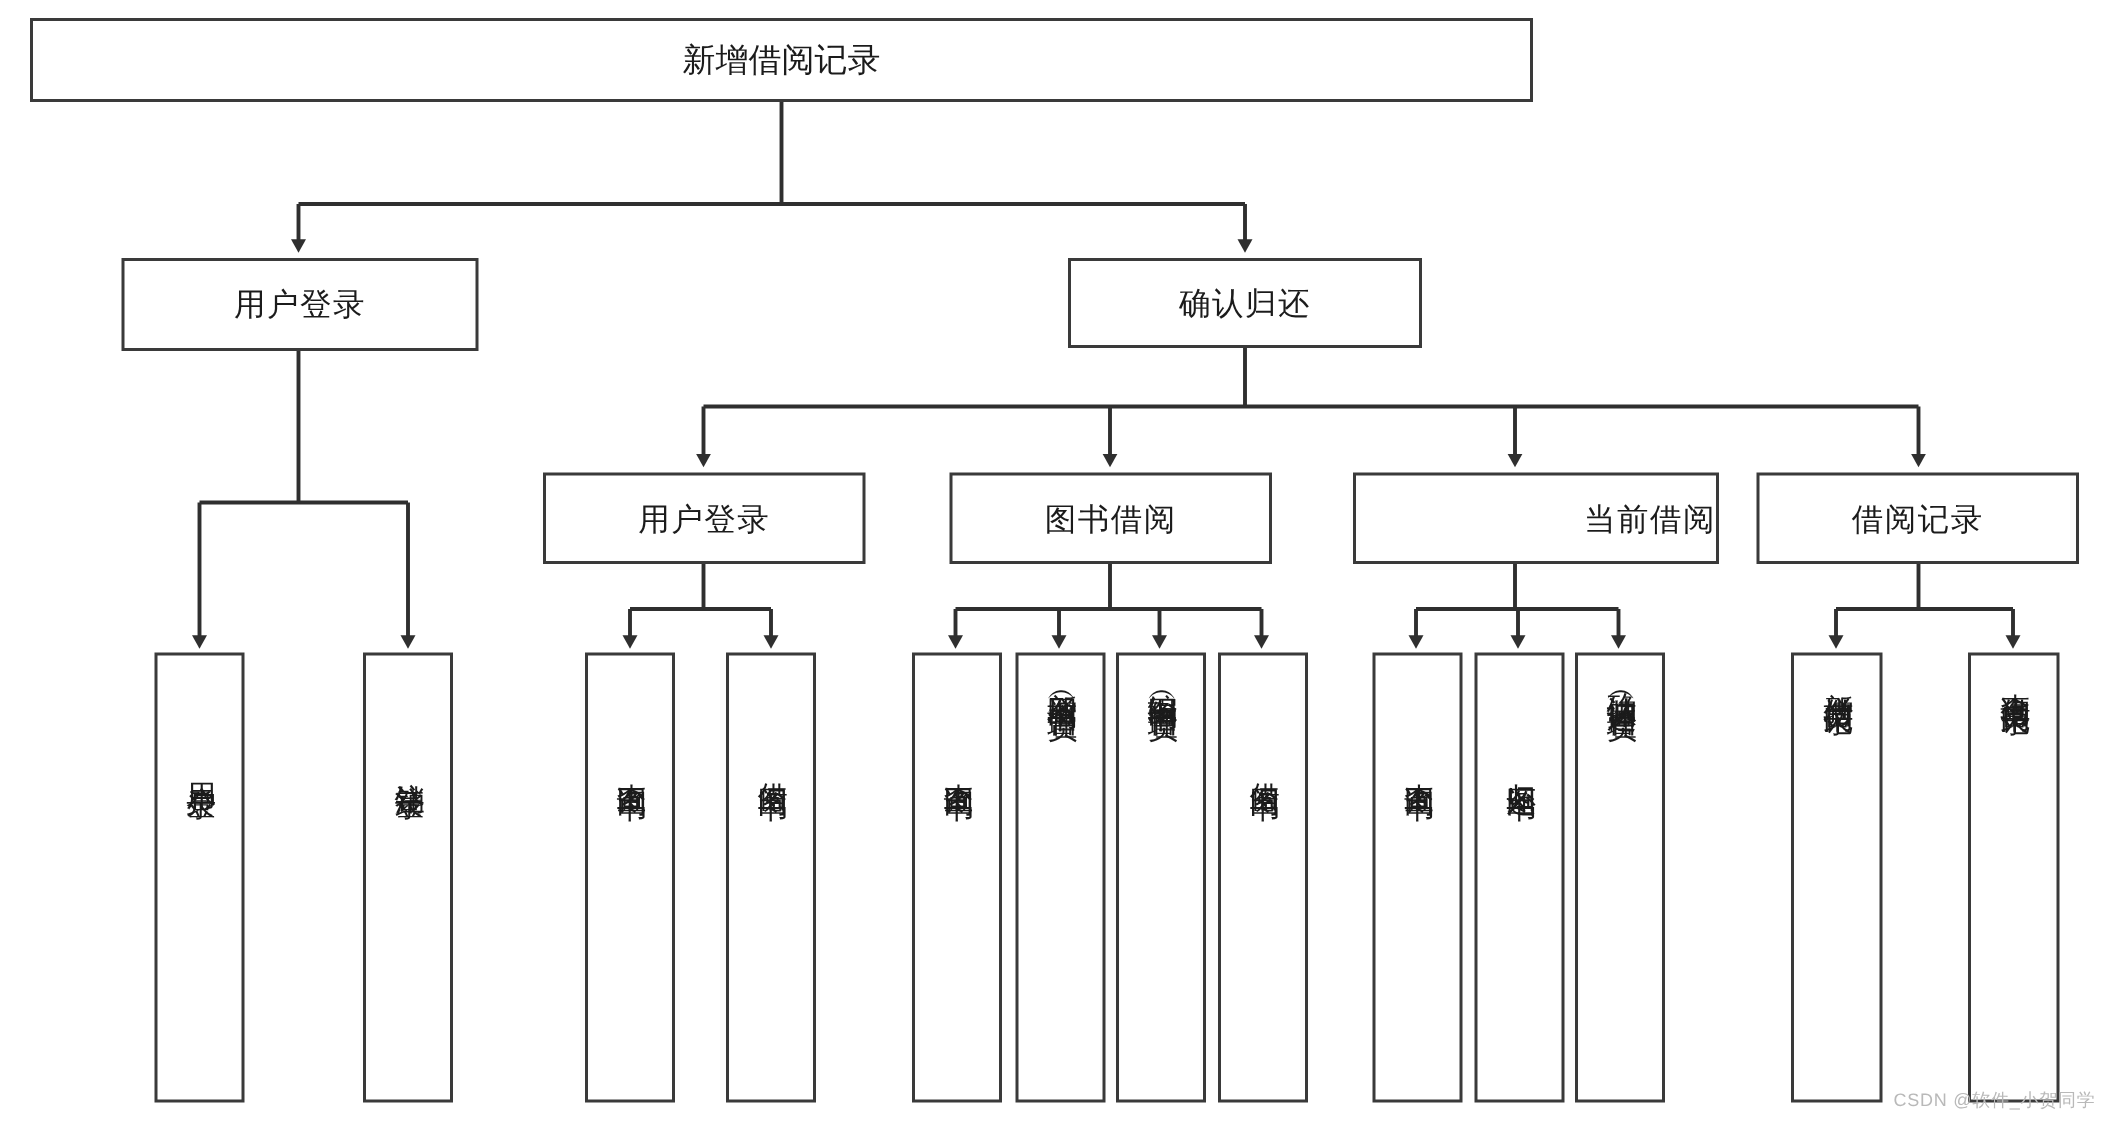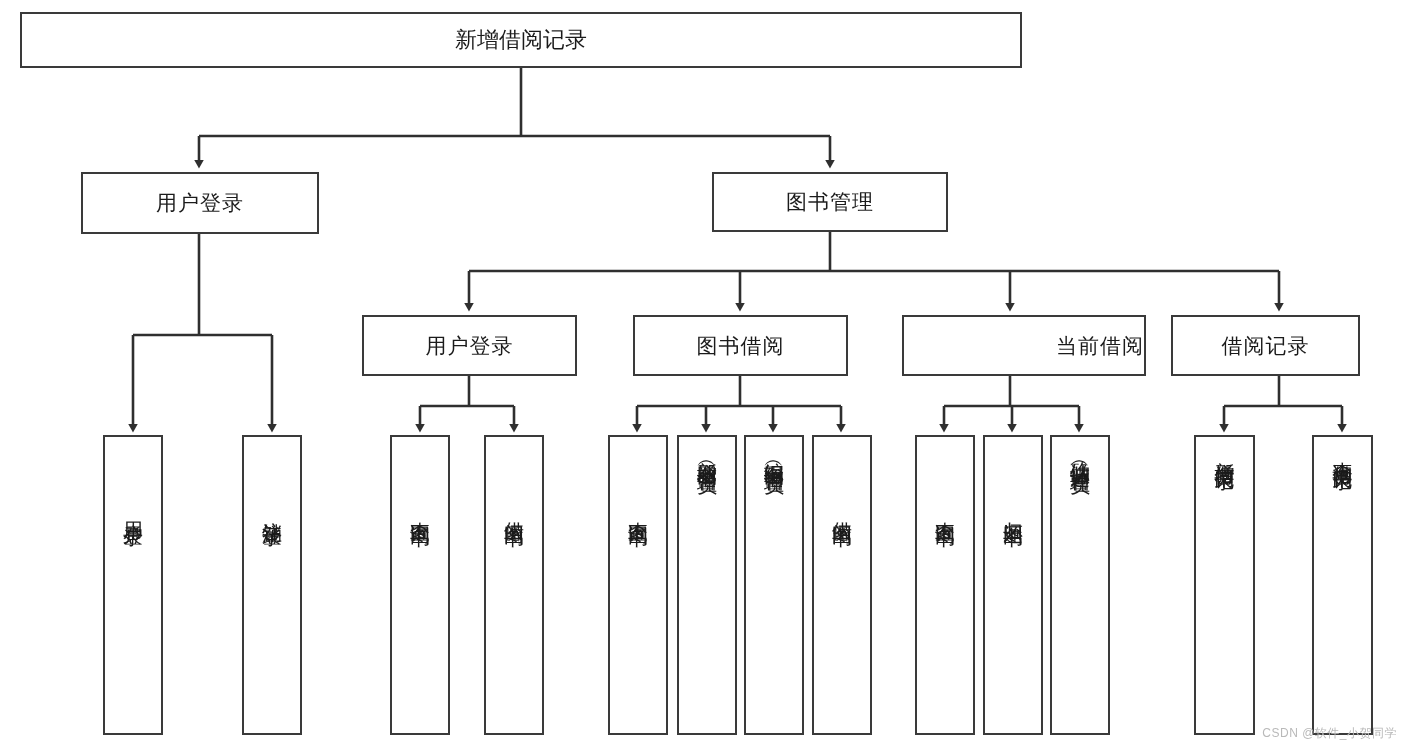--- a/index.html
+++ b/index.html
@@ -79,33 +79,33 @@
   </svg>
 
   <div class="node root" style="left:20px;top:12px;width:1002px;height:56px;">
     <span>新增借阅记录</span>
   </div>
 
   <div class="node h" style="left:81px;top:172px;width:238px;height:62px;">
     <span>用户登录</span>
   </div>
   <div class="node h" style="left:712px;top:172px;width:236px;height:60px;">
-    <span>图书管理</span>
+    <span>确认归还</span>
   </div>
 
   <div class="node h" style="left:362px;top:315px;width:215px;height:61px;">
     <span>用户登录</span>
   </div>
   <div class="node h" style="left:633px;top:315px;width:215px;height:61px;">
     <span>图书借阅</span>
   </div>
   <div class="node h" style="left:902px;top:315px;width:244px;height:61px;justify-content:flex-end;">
     <span>当前借阅</span>
   </div>
-  <div class="node h" style="left:1171px;top:315px;width:189px;height:61px;">
+  <div class="node h" style="left:1171px;top:315px;width:215px;height:61px;">
     <span>借阅记录</span>
   </div>
 
   <div class="leaf mid" style="left:103px;top:435px;width:60px;height:300px;">
     <span>用户登录</span>
   </div>
   <div class="leaf mid" style="left:242px;top:435px;width:60px;height:300px;">
     <span>注销登录</span>
   </div>
 

